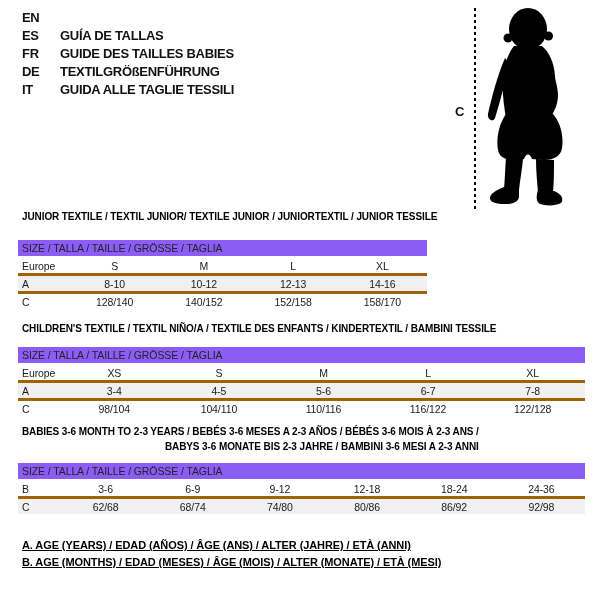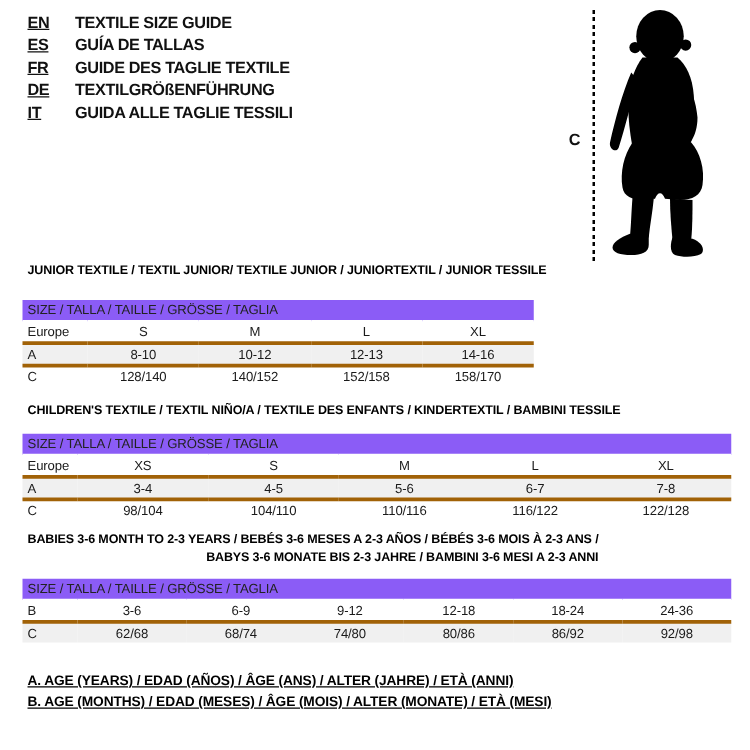--- a/index.html
+++ b/index.html
@@ -3,21 +3,21 @@
 <meta charset="utf-8">
 <style>
   html,body{margin:0;padding:0;}
   body{
     width:600px;height:600px;position:relative;background:#ffffff;
     font-family:"Liberation Sans", sans-serif;color:#1a1a1a;overflow:hidden;
   }
   
   .lang-block{position:absolute;left:22px;top:8px;}
   .lang-row{display:flex;height:18px;align-items:center;font-weight:700;font-size:13px;letter-spacing:-0.3px;color:#111;}
-  .lang-code{width:38px;flex:0 0 38px;text-decoration:underline;}
+  .lang-code{width:38px;flex:0 0 38px;}
   
   .dash-line{position:absolute;left:474px;top:8px;width:2px;height:204px;
     background:repeating-linear-gradient(to bottom,#000 0 3px,transparent 3px 6px);}
   .c-label{position:absolute;left:455px;top:104px;font-weight:700;font-size:13px;color:#111;}
   .baby-svg{position:absolute;left:478px;top:2px;}
   
   .tbl-title{position:absolute;left:22px;font-weight:700;font-size:10px;letter-spacing:-0.1px;color:#000;white-space:nowrap;line-height:15px;text-align:right;}
   .size-table{position:absolute;left:18px;border-collapse:collapse;table-layout:fixed;}
   .size-table th{height:16px;background:#8b5cf6;color:#222;font-weight:400;font-size:10.5px;
     text-align:left;padding:0 0 0 4px;letter-spacing:-0.1px;border-bottom:2px solid #fff;}
@@ -31,29 +31,28 @@
   
   .notes{position:absolute;left:22px;top:537px;}
   .note-line{font-weight:700;font-size:11px;line-height:17px;letter-spacing:-0.1px;color:#000;white-space:nowrap;text-decoration:underline;}
 </style>
 </head>
 <body>
 
 <div class="lang-block">
   <div class="lang-row">
     <span class="lang-code">EN</span>
-    <span>TEXTILE SIZE GUIDE</span>
   </div>
   <div class="lang-row">
     <span class="lang-code">ES</span>
     <span>GUÍA DE TALLAS</span>
   </div>
   <div class="lang-row">
     <span class="lang-code">FR</span>
-    <span>GUIDE DES TAGLIE TEXTILE</span>
+    <span>GUIDE DES TAILLES BABIES</span>
   </div>
   <div class="lang-row">
     <span class="lang-code">DE</span>
     <span>TEXTILGRÖßENFÜHRUNG</span>
   </div>
   <div class="lang-row">
     <span class="lang-code">IT</span>
     <span>GUIDA ALLE TAGLIE TESSILI</span>
   </div>
 </div>

